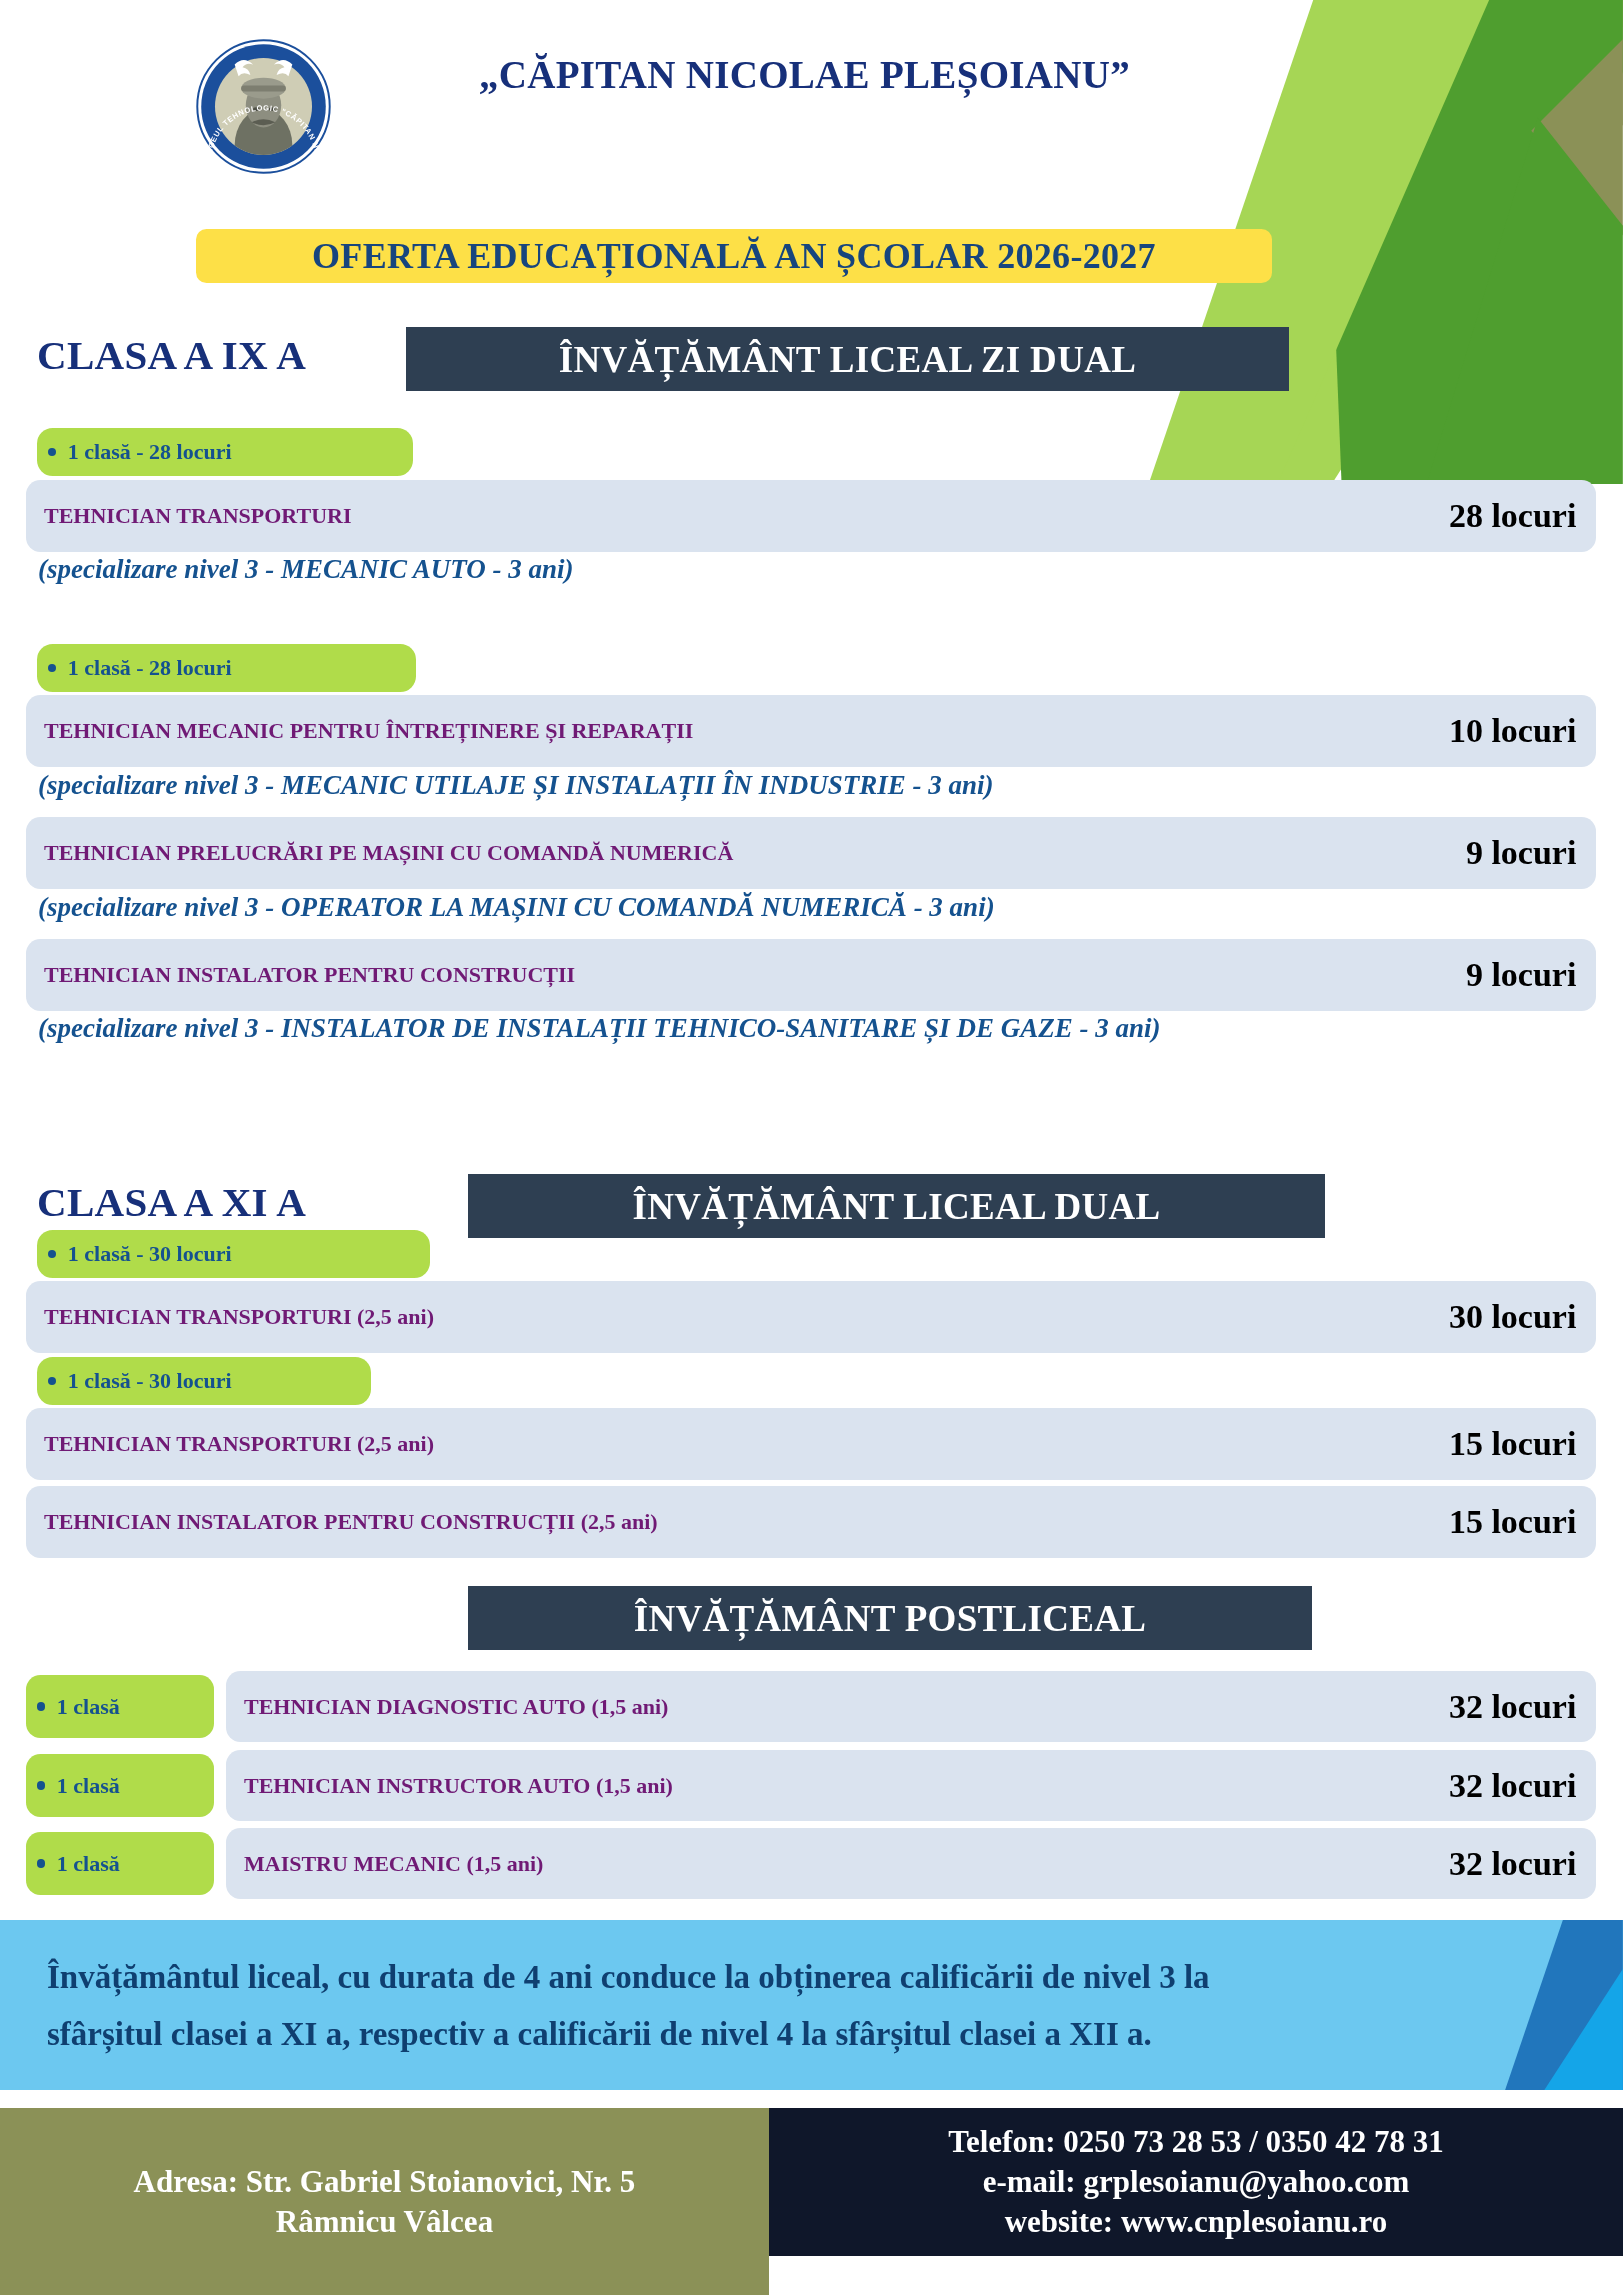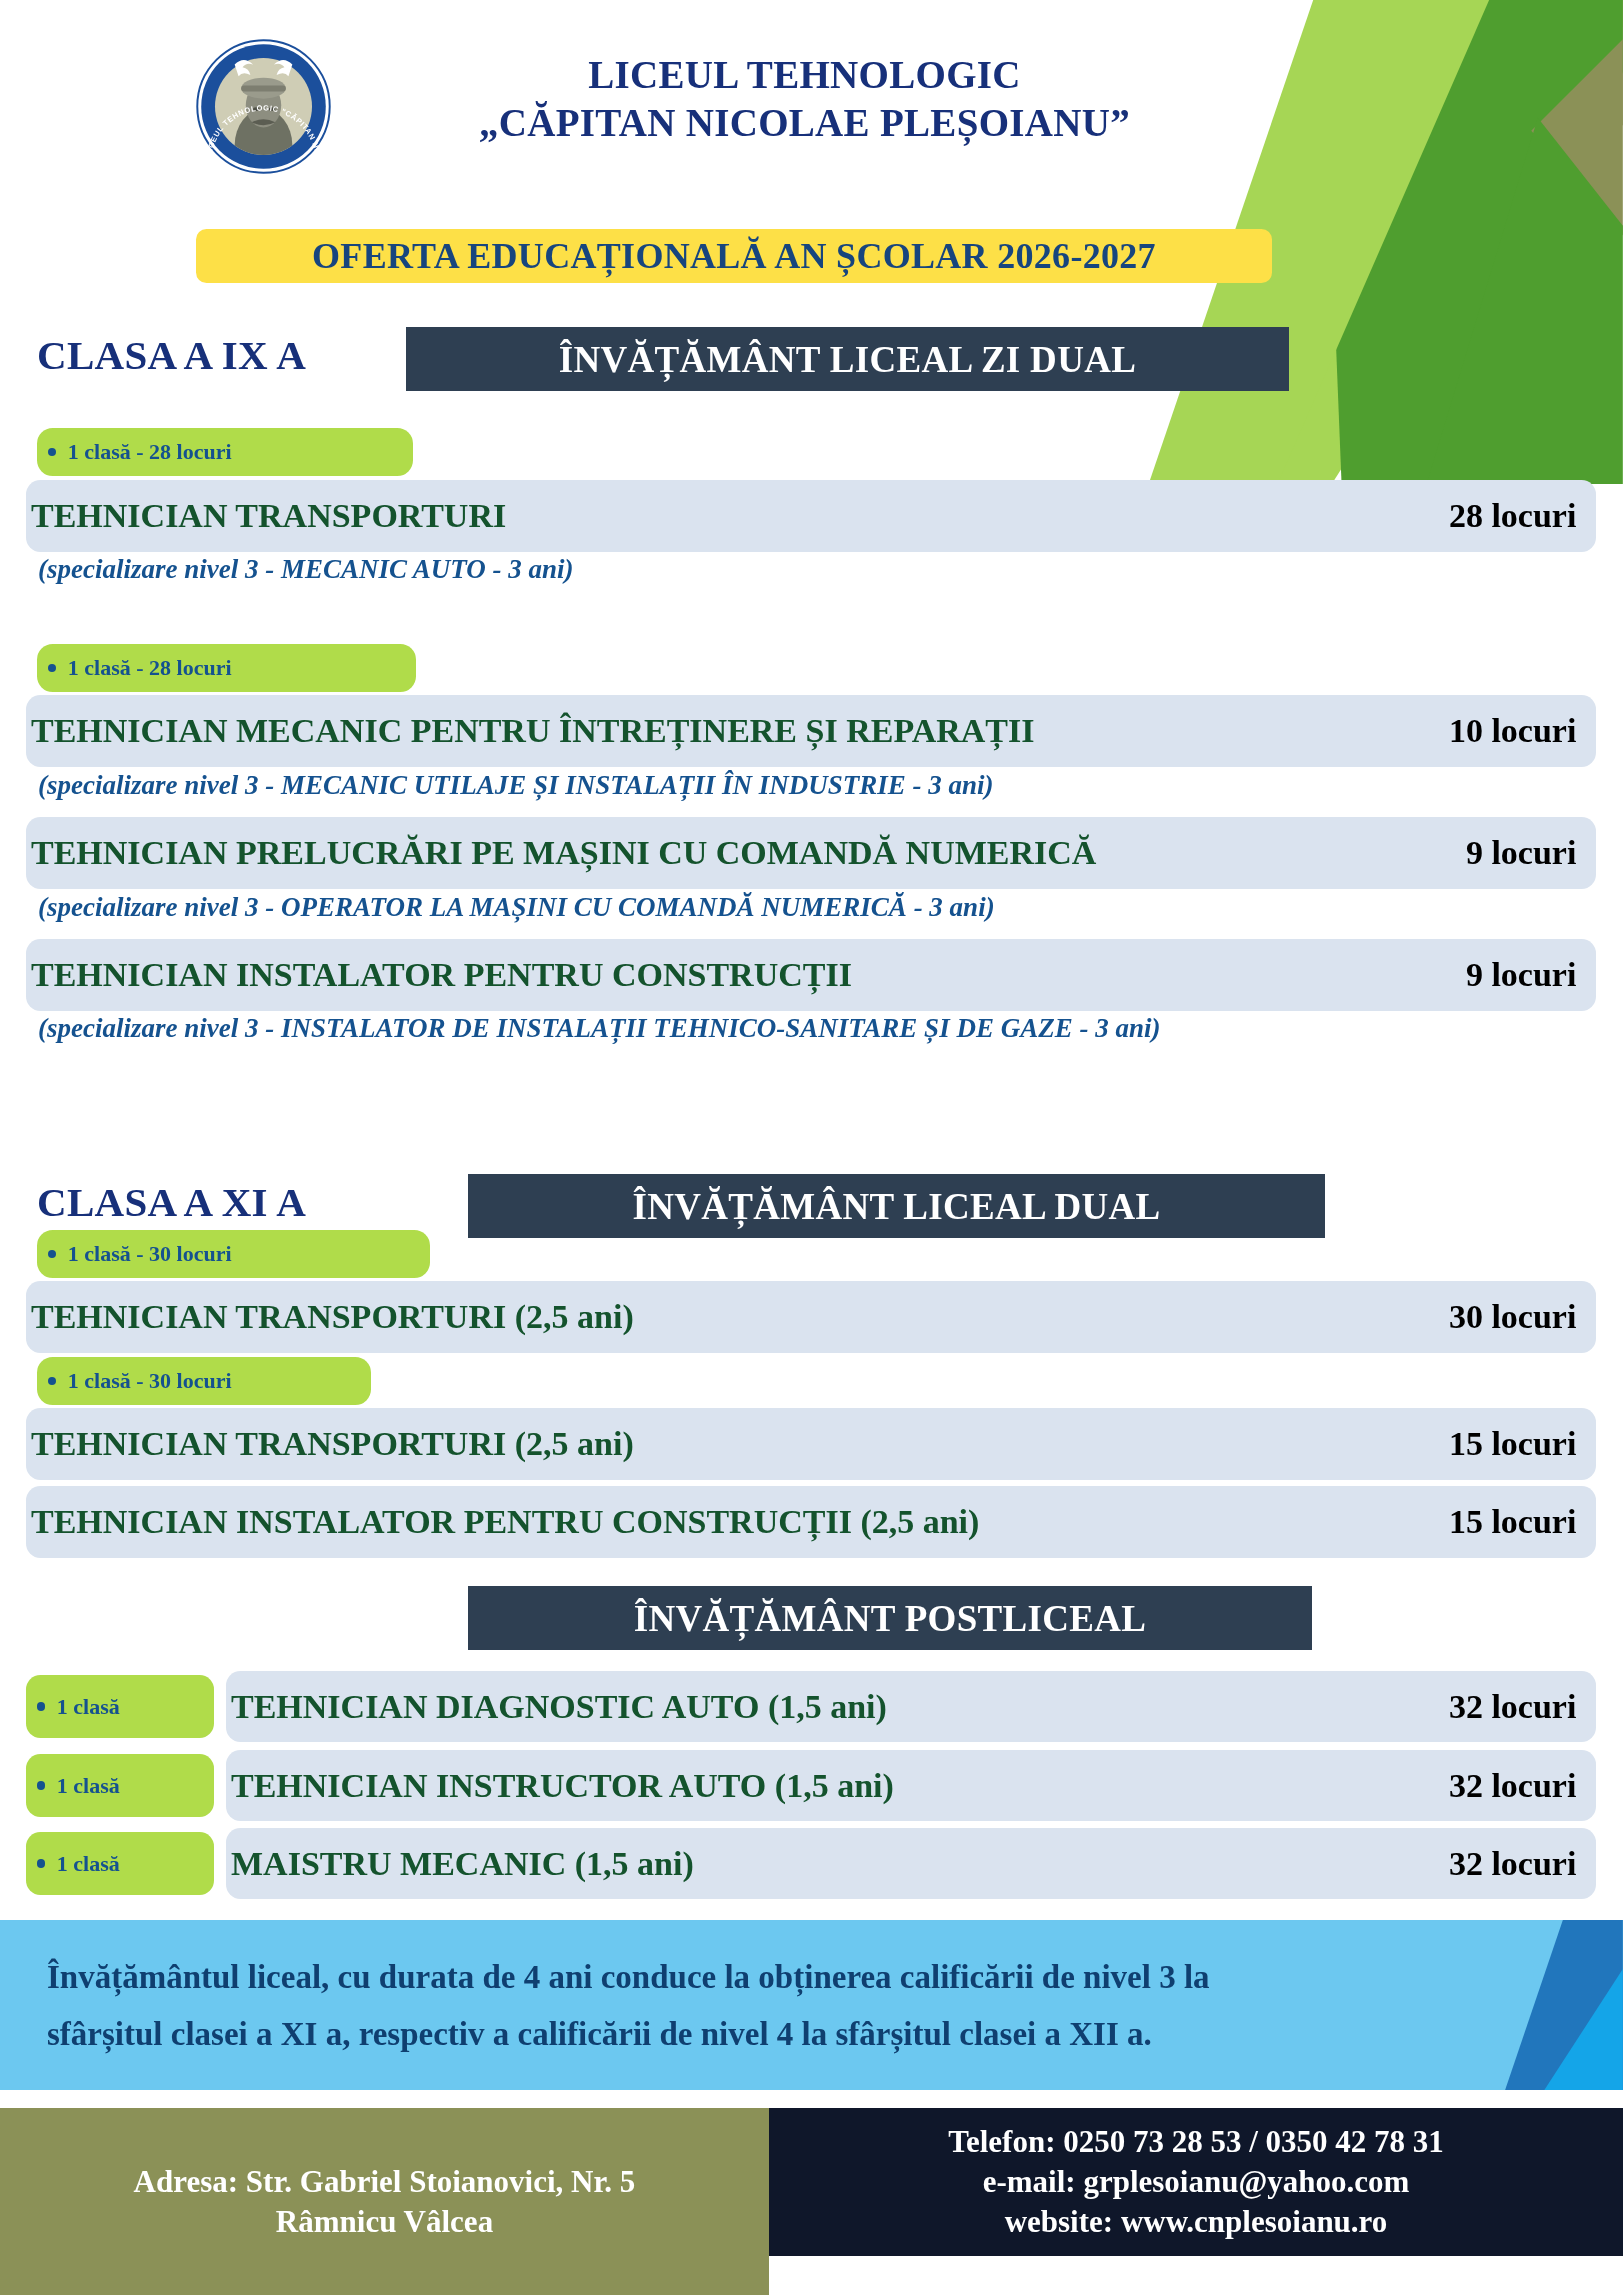--- a/index.html
+++ b/index.html
@@ -62,22 +62,22 @@
   .badge span.txt{
     color:#15528f;font-weight:bold;font-size:22px;white-space:nowrap;
   }
 
   
   .row{
     position:absolute;background:#dae3ef;border-radius:14.4px;
     display:flex;align-items:center;box-sizing:border-box;
   }
   .row .name{
-    color:#14532d;font-weight:bold;font-size:34px;white-space:nowrap;
-    padding-left:5px;
+    color:#701a75;font-weight:bold;font-size:22px;white-space:nowrap;
+    padding-left:18px;
   }
   .row .seats{
     color:#000000;font-weight:bold;font-size:34px;white-space:nowrap;
     margin-left:auto;padding-right:19.6px;
   }
 
   
   .spec{
     position:absolute;
     color:#15528f;font-weight:bold;font-style:italic;font-size:27px;white-space:nowrap;
@@ -147,21 +147,20 @@
         <path d="M62 42 q14 -14 28 0 q-10 -4 -16 4 q10 2 12 12 q-12 -6 -18 2 q-4 -12 -6 -18z"></path>
         <path d="M150 42 q-14 -14 -28 0 q10 -4 16 4 q-10 2 -12 12 q12 -6 18 2 q4 -12 6 -18z"></path>
       </g>
       <path id="ringpath" d="M106 192 m-80,0 a80,80 0 1,1 160,0" fill="none"></path>
       <text font-size="11.5" font-weight="bold" fill="#ffffff" font-family="'Liberation Sans',sans-serif" letter-spacing="1">
         <textPath href="#ringpath" startOffset="4%">LICEUL TEHNOLOGIC "CĂPITAN NICOLAE PLEȘOIANU"</textPath>
       </text>
     </svg>
   </div>
   <div class="titles">
-    <div class="title-line">LICEUL TEHNOLOGIC</div>
     <div class="title-line">„CĂPITAN NICOLAE PLEȘOIANU”</div>
   </div>
 </div>
 
 <div class="oferta">
   <span>OFERTA EDUCAȚIONALĂ AN ȘCOLAR  2026-2027</span>
 </div>
 
 <div id="body-root">
     <div class="sect" style="top: 327px;">

